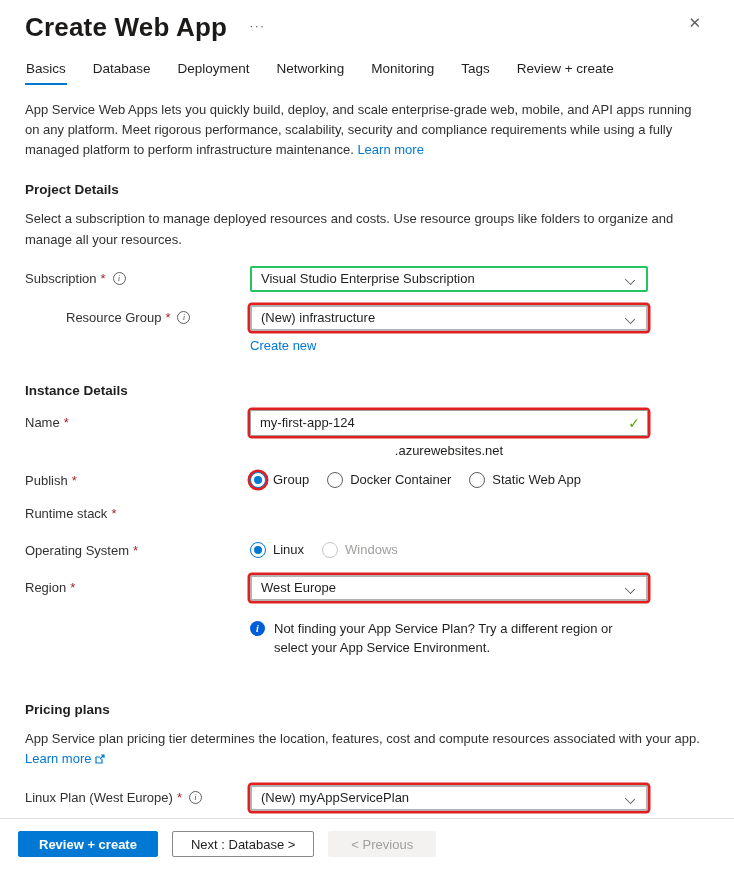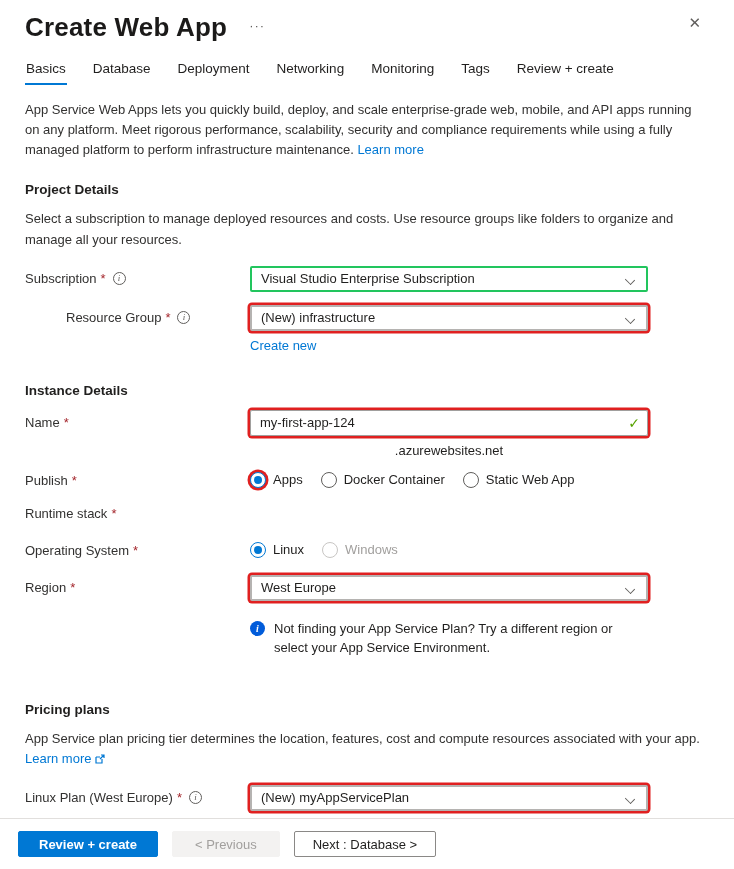--- a/index.html
+++ b/index.html
@@ -180,21 +180,21 @@
   </div>
 
   <div class="row" style="">
     <div class="lbl">
       <span>Publish</span>
       <span class="req">*</span>
     </div>
     <div class="field-col radio-row">
       <span class="radio-opt">
         <span class="radio sel ring"></span>
-        <span>Apps</span>
+        <span>Group</span>
       </span>
       <span class="radio-opt">
         <span class="radio"></span>
         <span>Docker Container</span>
       </span>
       <span class="radio-opt">
         <span class="radio"></span>
         <span>Static Web App</span>
       </span>
     </div>
@@ -281,15 +281,15 @@
         <span class="chev"></span>
       </div>
 
     </div>
   </div>
 
 </div>
 
 <div class="footer">
   <button class="btn btn-primary">Review + create</button>
+  <button class="btn btn-secondary">Next : Database &gt;</button>
   <button class="btn btn-disabled">&lt; Previous</button>
-  <button class="btn btn-secondary">Next : Database &gt;</button>
 </div>
 
 </body></html>

